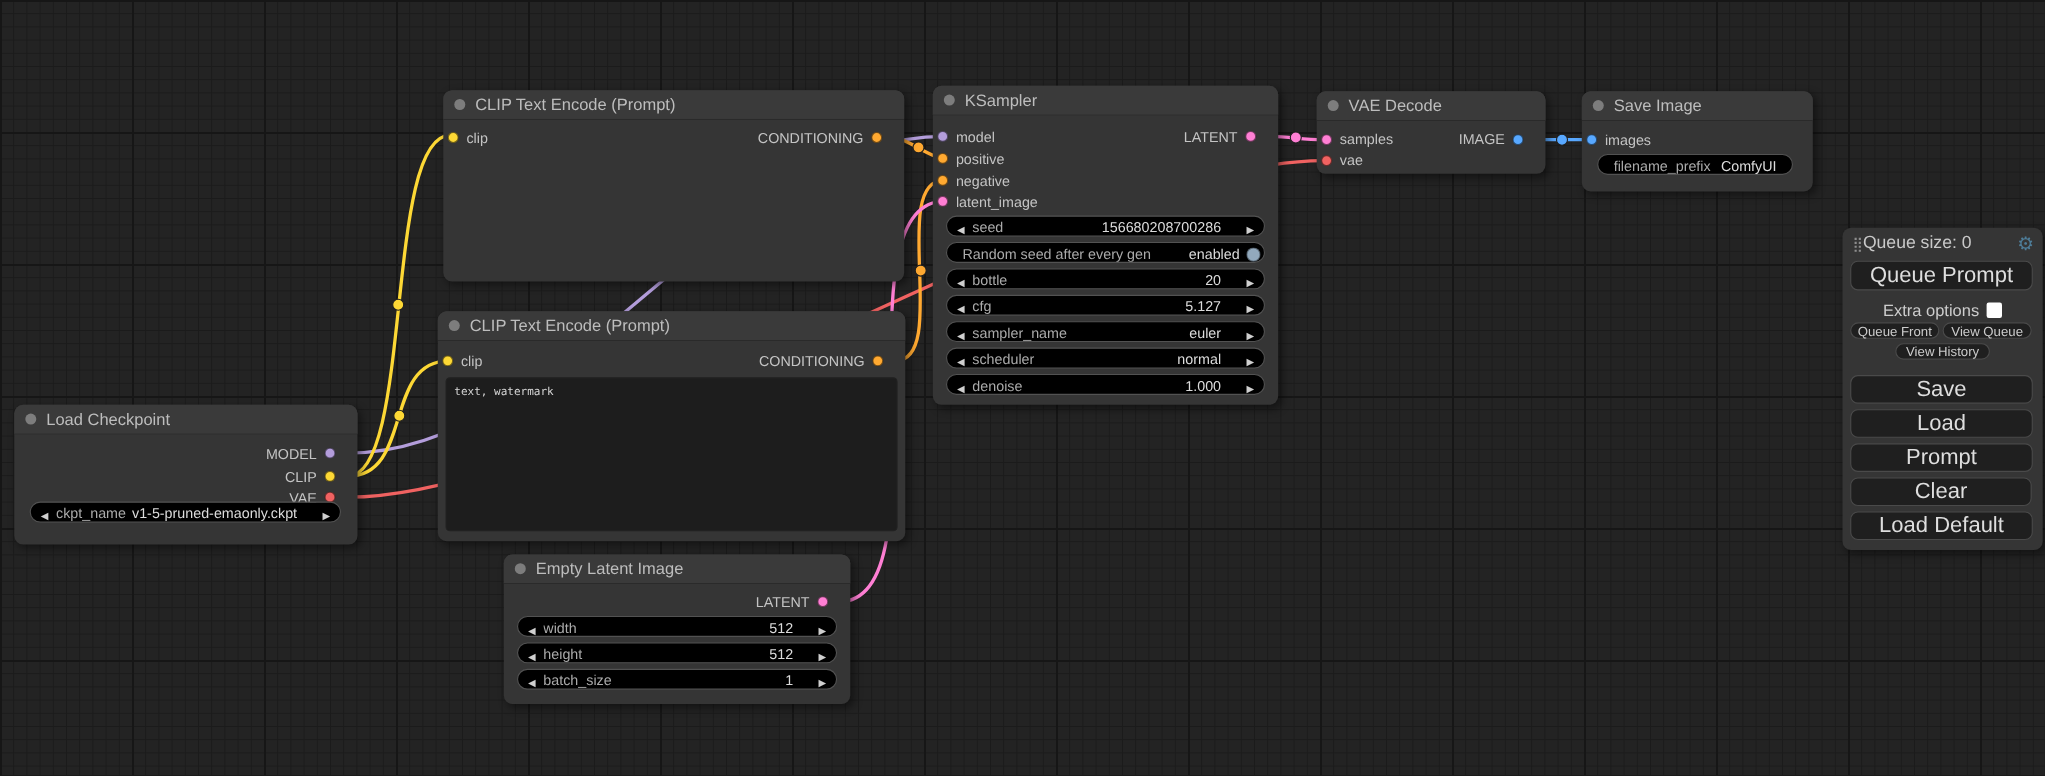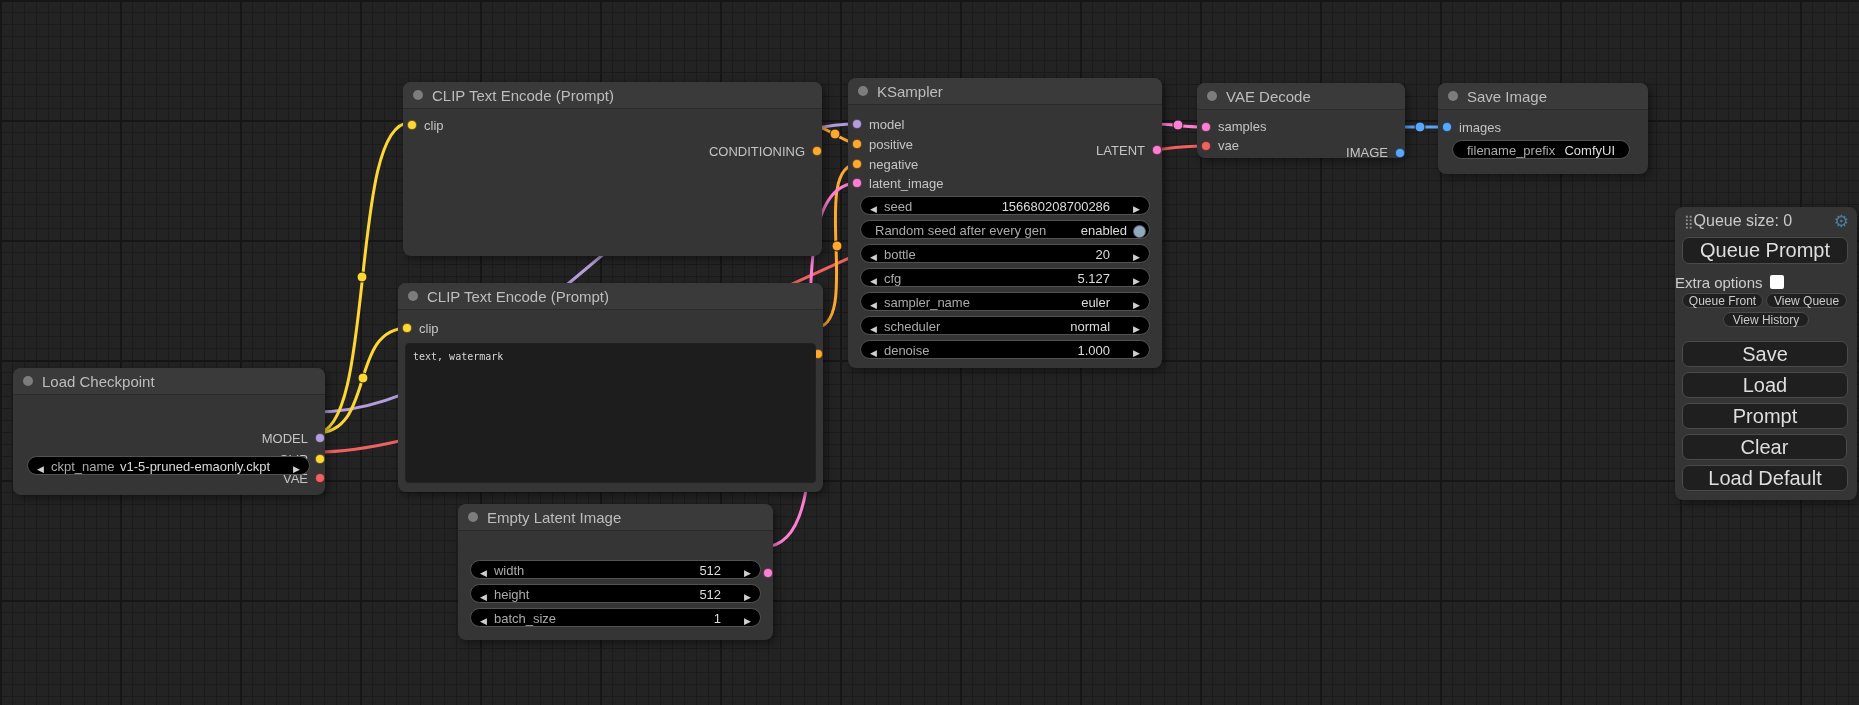--- a/index.html
+++ b/index.html
@@ -21,21 +21,21 @@
   }
   .node-header{
     position:absolute;left:0;right:0;top:0;height:26px;background:#3a3a3a;
     border-radius:8px 8px 0 0;border-bottom:1px solid #2a2a2a;
     display:flex;align-items:center;
   }
   .collapse-dot{width:10px;height:10px;border-radius:50%;background:#7d7d7d;margin:0 9px 0 10px;flex:0 0 auto;}
   .node-title{font-size:15px;color:#bdbdbd;white-space:nowrap;}
   .prow{position:absolute;height:20px;display:flex;align-items:center;font-size:13px;color:#c4c4c4;}
   .prow.in{left:4px;}
-  .prow.out{right:0;margin-top:26px;}
+  .prow.out{right:20px;}
   .port{width:10px;height:10px;border-radius:50%;flex:0 0 auto;border:1px solid rgba(0,0,0,.55);box-sizing:border-box;}
   .prow.in .port{margin-right:7px;}
   .prow.out .port{margin-left:7px;}
   .widget{
     position:absolute;height:19px;background:#000000;border:1px solid #525252;
     border-radius:10px;display:flex;align-items:flex-end;font-size:13px;
     box-sizing:border-box;
   }
   .warr{color:#cfcfcf;font-size:9px;flex:0 0 auto;line-height:1;}
   .warr.l{margin:0 7px 0 9px;}
@@ -58,21 +58,21 @@
   .qheader{position:absolute;left:0;right:0;top:4px;height:20px;display:flex;align-items:center;}
   .qhandle{color:#8d8d8d;font-size:13px;margin-left:9px;flex:0 0 auto;cursor:grab;}
   .qtitle{flex:1 1 auto;text-align:left;font-size:16px;color:#c9c9c9;}
   .qgear{color:#4e7d99;font-size:17px;margin-right:8px;flex:0 0 auto;line-height:1;}
   .qbtn{
     position:absolute;background:#1f1f1f;border:1px solid #4a4a4a;border-radius:7px;
     color:#dedede;display:flex;align-items:center;justify-content:center;
     font-size:20px;box-sizing:border-box;cursor:pointer;
   }
   .qbtn.small{font-size:12px;border-radius:9px;color:#cccccc;}
-  .extra-row{position:absolute;left:0;right:0;display:flex;align-items:center;gap:7px;font-size:15px;color:#cdcdcd;}
+  .extra-row{position:absolute;left:0;right:0;display:flex;align-items:center;justify-content:center;gap:7px;font-size:15px;color:#cdcdcd;}
   .qcheckbox{width:14px;height:14px;background:#ffffff;border-radius:2px;flex:0 0 auto;}
 </style>
 </head>
 <body>
 
 <div id="canvas">
 
   <svg id="wires" width="1859" height="705">
     <path d="M316,412 C516,412 658,124 858,124" fill="none" stroke-width="3" stroke-linecap="round" stroke="#b39ddb"></path>
     <path d="M316,433 C376,433 349,123 409,123" fill="none" stroke-width="3" stroke-linecap="round" stroke="#fdd835"></path>

